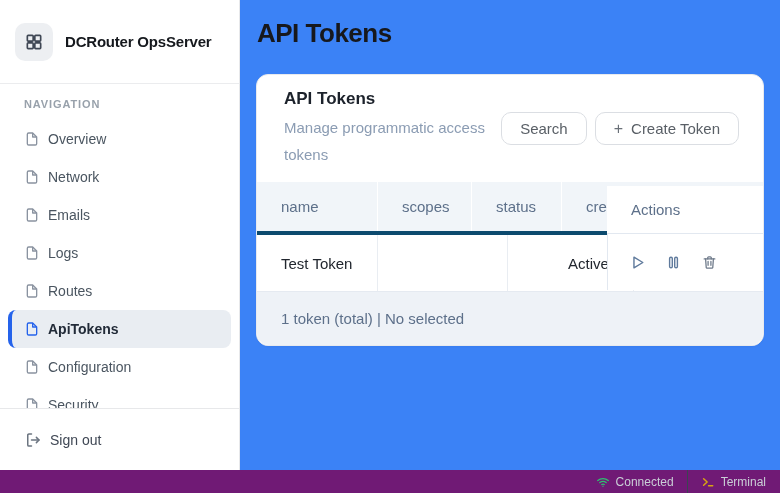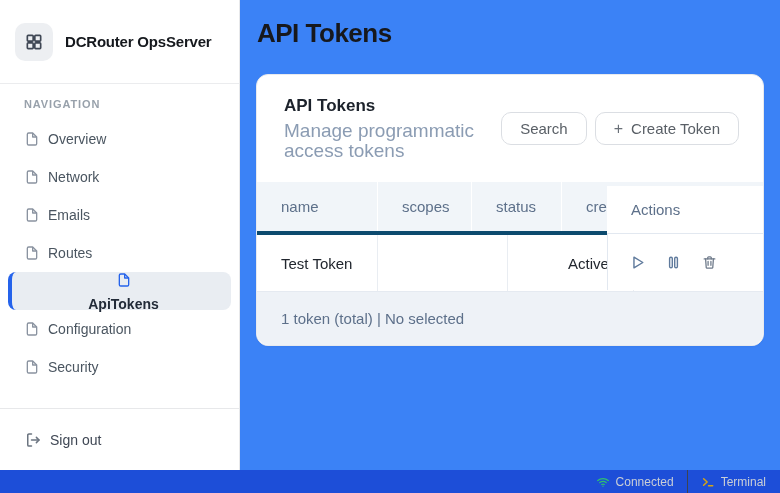--- a/index.html
+++ b/index.html
@@ -31,21 +31,21 @@
     color:#98a1ab; padding:0 24px; margin-bottom:10px;
   }
   .nav-item {
     height:38px; display:flex; align-items:center; gap:8px;
     padding:0 16px 0 24px; font-size:14px; color:#4a5560; cursor:pointer;
   }
   .nav-item .nav-ico { color:#8a93a0; display:flex; }
   .nav-item.selected {
     margin:0 8px; padding:0 8px 0 12px; height:38px;
     background:#e9edf2; border-left:4px solid #2563eb; border-radius:8px;
-    color:#222b38; font-weight:700;flex-direction:column;
+    color:#222b38; font-weight:700;
   }
   .nav-item.selected .nav-ico { color:#2563eb; }
   .side-footer {
     height:62px; border-top:1px solid #e7e8ea; background:#fff;
     display:flex; align-items:center; gap:8px; padding:0 24px;
     font-size:14px; color:#3f4754; cursor:pointer;
   }
   .side-footer .nav-ico { color:#6b7480; display:flex; }
 
   
@@ -56,21 +56,21 @@
   }
   .card {
     background:#fff; border:1px solid #e8eaee; border-radius:12px;
     overflow:hidden; box-shadow:0 1px 2px rgba(16,24,40,0.03);
   }
   .card-header {
     height:107px; display:flex; align-items:center; justify-content:space-between;
     padding:0 24px 0 27px;
   }
   .card-title { font-size:17px; font-weight:700; color:#1c222b; margin-bottom:5px; }
-  .card-sub { font-size:19px; line-height:20px; color:#8b9cb3; max-width:208px; }
+  .card-sub { font-size:15px; line-height:27px; color:#8b9cb3; max-width:208px; }
   .header-actions { display:flex; gap:8px;border-radius:12px; }
   .btn {
     height:33px; background:#fff; border:1px solid #dbdee3; border-radius:10px;
     padding:0 18px; font-size:15px; color:#595f66; cursor:pointer;
     display:flex; align-items:center; gap:8px; white-space:nowrap;
     font-family:"Liberation Sans", sans-serif;
   }
   .btn .plus { font-size:16px; color:#6a7078; }
 
   
@@ -108,21 +108,21 @@
   .ic-trash { color:#6e7a8a; }
 
   .t-footer {
     height:54px; background:#eef2f7; display:flex; align-items:center;
     padding-left:24px; font-size:15px; color:#5d708a;
     border-top:1px solid #e5eaf1; border-radius:0 0 12px 12px;
   }
 
   
   .statusbar {
-    height:23px; background:#1d4ed8; display:flex; align-items:center;
+    height:23px; background:#701a75; display:flex; align-items:center;
     justify-content:flex-end; font-size:12px; color:#c9ced6; flex-shrink:0;
   }
   .status-item { display:flex; align-items:center; gap:6px; padding:0 13px; height:100%; cursor:pointer; }
   .status-sep { width:1px; height:100%; background:#3c4352; }
 </style>
 </head>
 <body>
 
 <div class="app">
 
@@ -161,20 +161,29 @@
         <span>Network</span>
       </div>
       <div class="nav-item">
         <span class="nav-ico">
             <svg width="16" height="16" viewBox="0 0 24 24" fill="none" stroke="currentColor" stroke-width="2" stroke-linejoin="round">
               <path d="M13 3H7a2 2 0 0 0-2 2v14a2 2 0 0 0 2 2h10a2 2 0 0 0 2-2V9z"></path>
               <path d="M13 3v6h6"></path>
             </svg>
           </span>
         <span>Emails</span>
+      </div>
+      <div class="nav-item">
+        <span class="nav-ico">
+            <svg width="16" height="16" viewBox="0 0 24 24" fill="none" stroke="currentColor" stroke-width="2" stroke-linejoin="round">
+              <path d="M13 3H7a2 2 0 0 0-2 2v14a2 2 0 0 0 2 2h10a2 2 0 0 0 2-2V9z"></path>
+              <path d="M13 3v6h6"></path>
+            </svg>
+          </span>
+        <span>Logs</span>
       </div>
       <div class="nav-item">
         <span class="nav-ico">
             <svg width="16" height="16" viewBox="0 0 24 24" fill="none" stroke="currentColor" stroke-width="2" stroke-linejoin="round">
               <path d="M13 3H7a2 2 0 0 0-2 2v14a2 2 0 0 0 2 2h10a2 2 0 0 0 2-2V9z"></path>
               <path d="M13 3v6h6"></path>
             </svg>
           </span>
         <span>Routes</span>
       </div>

